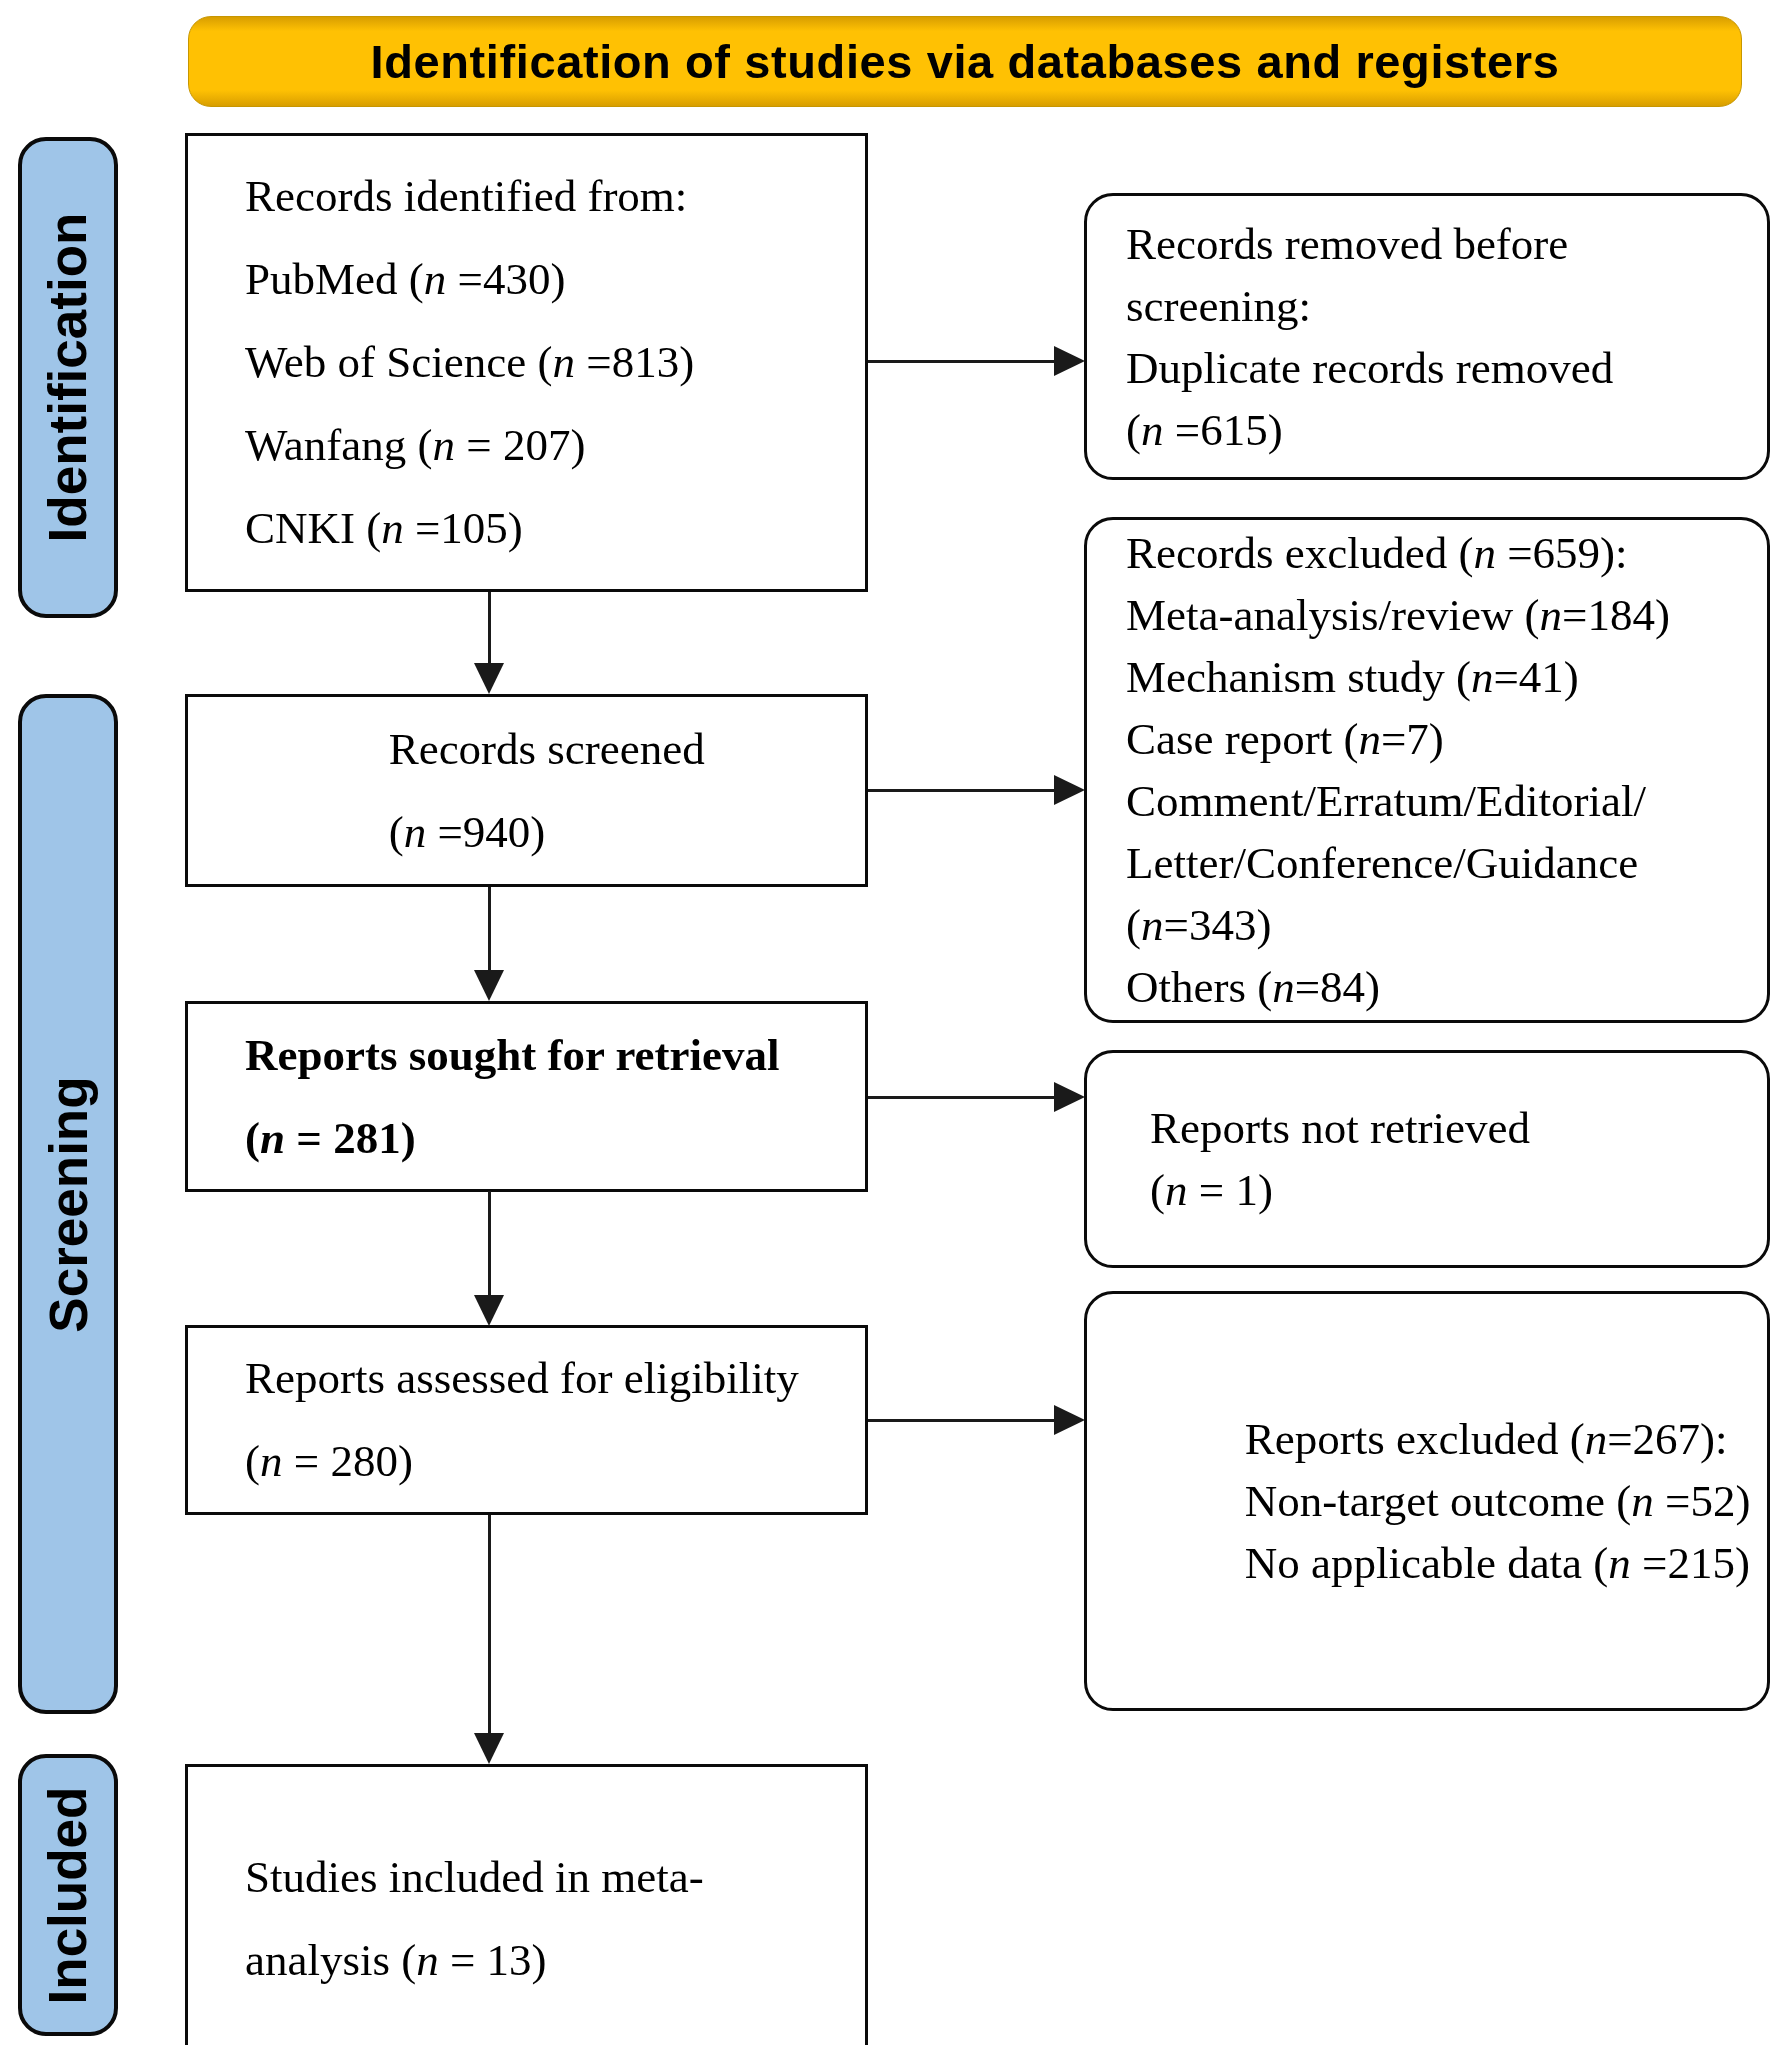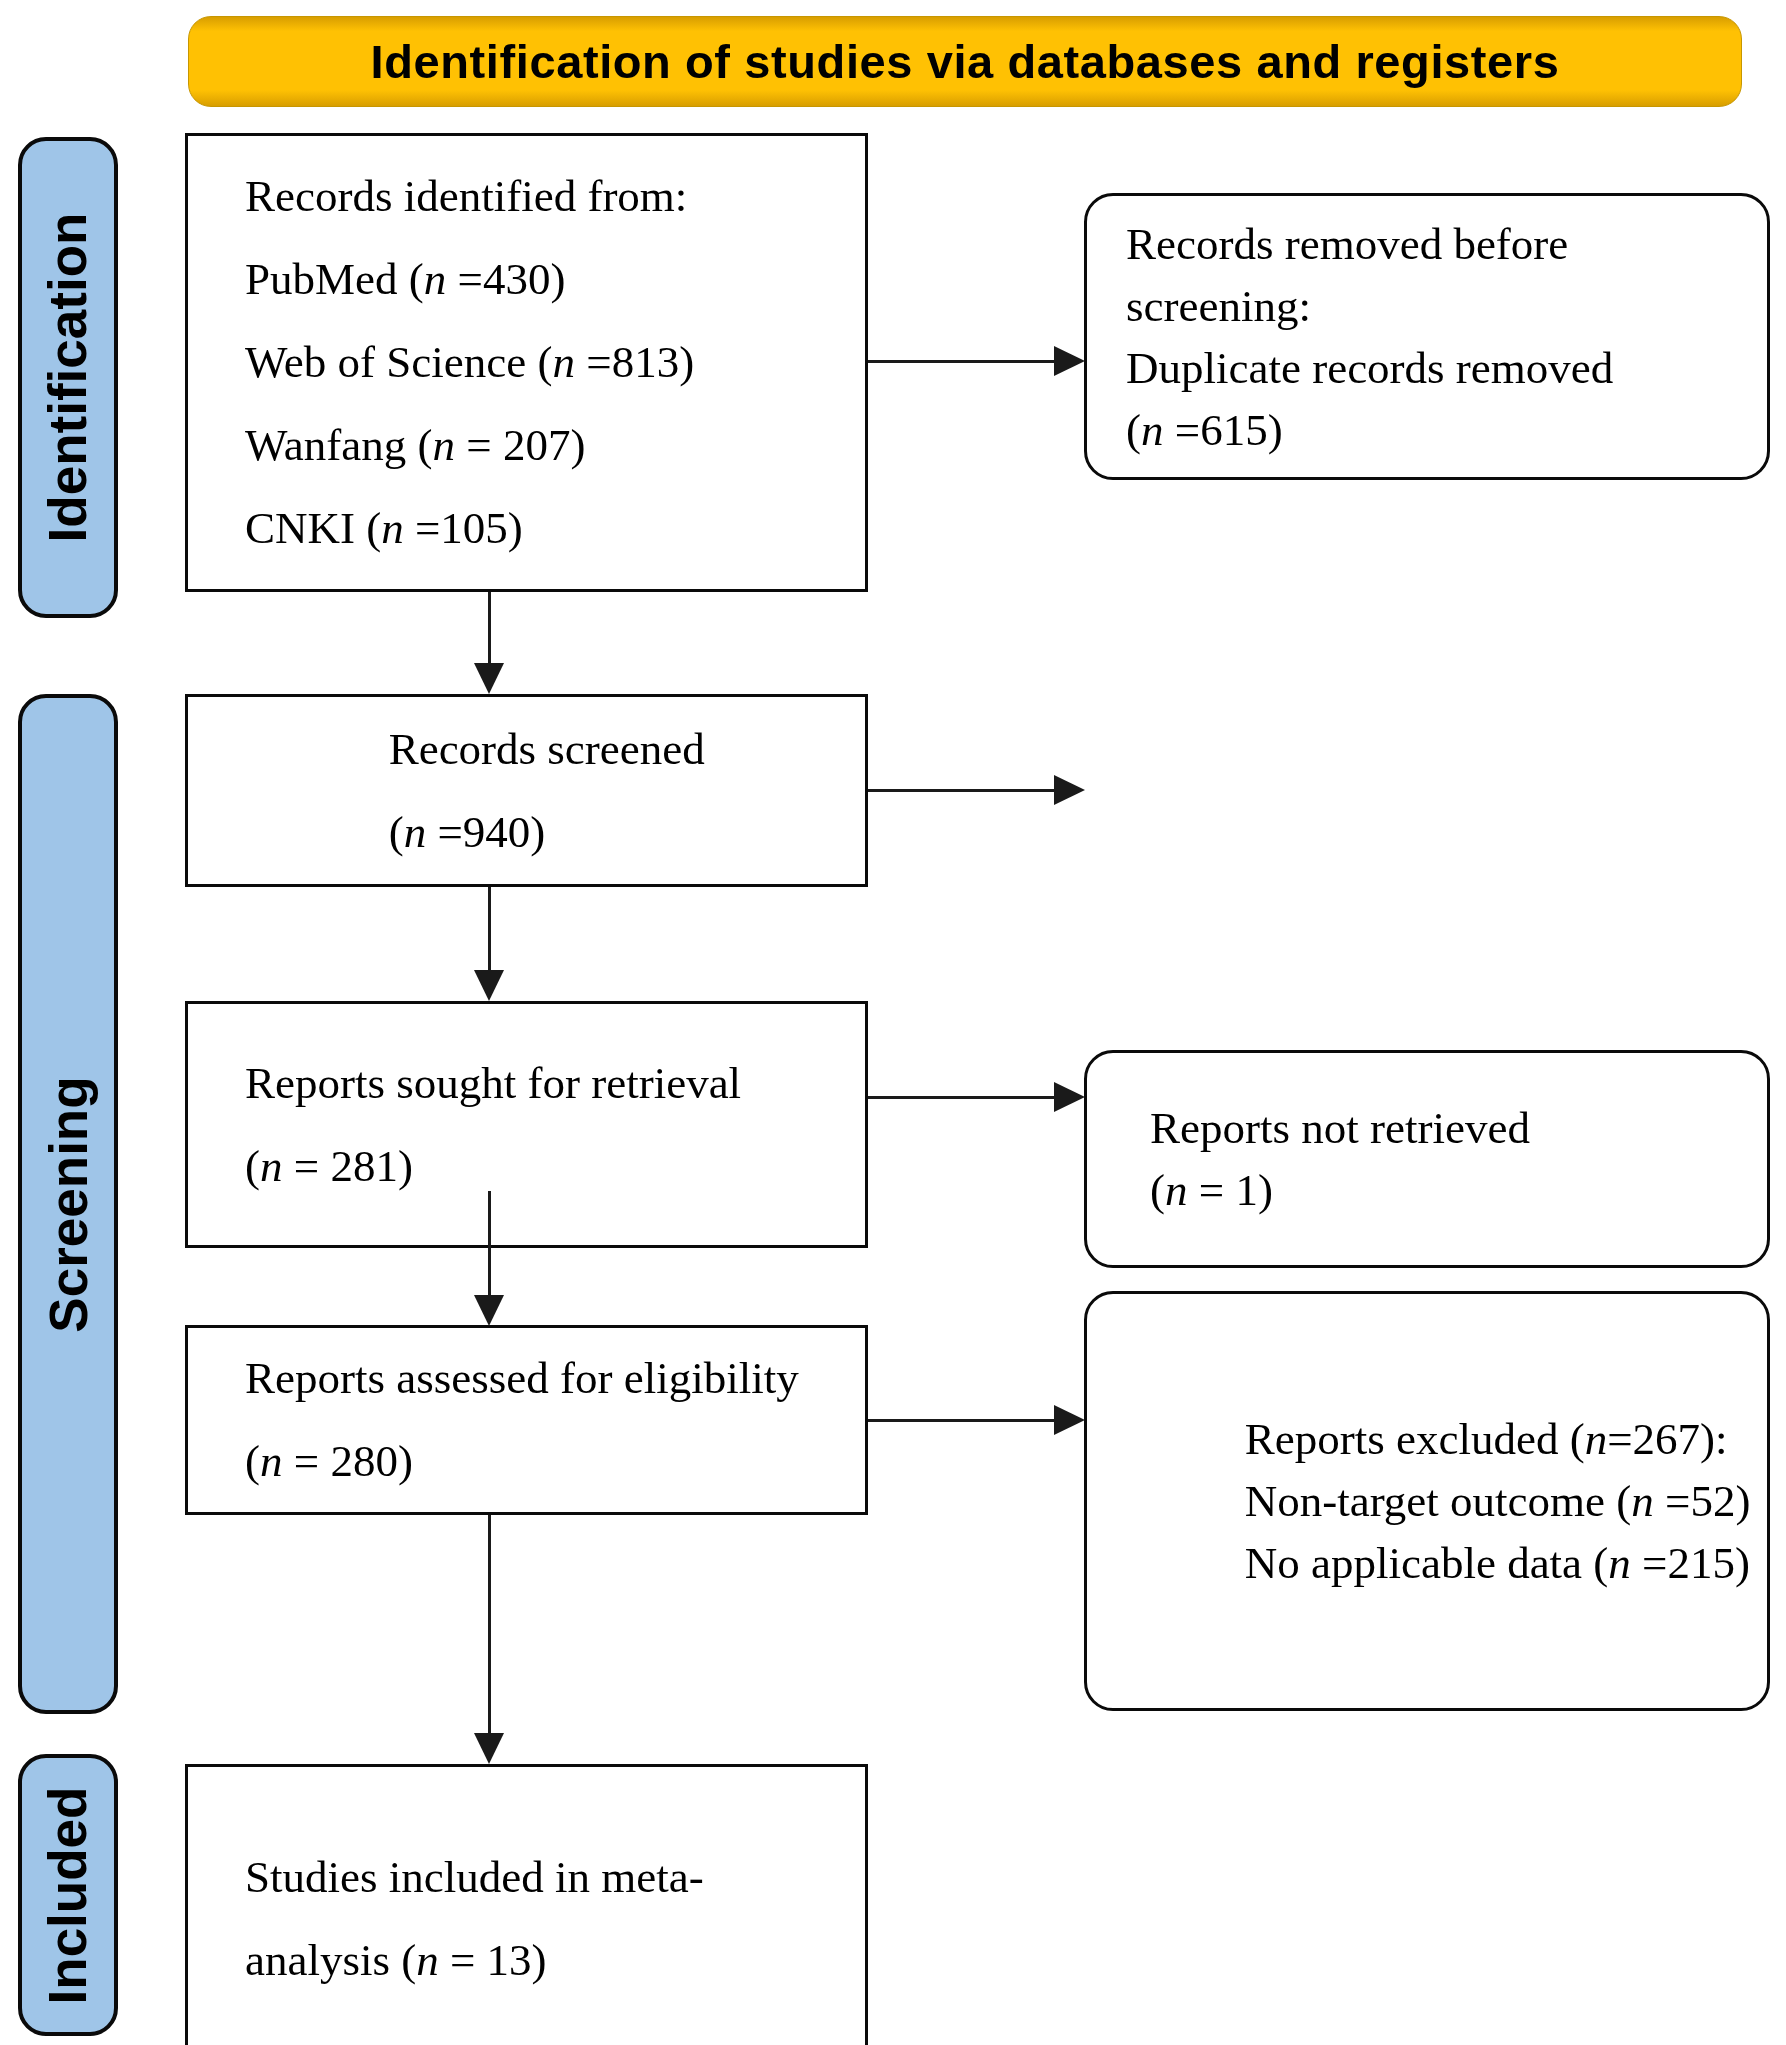--- a/index.html
+++ b/index.html
@@ -39,21 +39,21 @@
     border:3.3px solid #0a0a0a;display:flex;align-items:center;
   }
   .box-text{font-size:45px;}
   .box-text i{font-style:italic;}
   .left-box{left:185px;width:683px;}
   .left-box .box-text{padding:0 16.6px 0 32px;line-height:83px;margin-left:25px;}
   .right-box{left:1084px;width:686px;border-radius:29px;}
   .right-box .box-text{padding:0 16.6px 0 39px;line-height:62px;}
   #box-records-identified{top:133px;height:459px;}
   #box-records-screened{top:694px;height:193px;justify-content:center;}
-  #box-reports-sought{top:1001px;height:247px;}
+  #box-reports-sought{top:1001px;height:191px;font-weight:bold;}
   #box-reports-assessed{top:1325px;height:190px;}
   #box-studies-included{top:1764px;height:309px;}
   #box-records-removed{top:193px;height:287px;}
   #box-records-excluded{top:517px;height:506px;}
   #box-reports-not-retrieved{top:1050px;height:218px;padding-left:24px;}
   #box-reports-excluded{top:1291px;height:420px;justify-content:flex-end;}
   
   .vline{position:absolute;width:3.3px;background:#1a1a1a;left:488px;}
   .vhead{
     position:absolute;width:0;height:0;left:474px;
@@ -98,20 +98,23 @@
   <div class="box left-box" id="box-reports-assessed">
     <div class="box-text">Reports assessed for eligibility<br>(<i>n</i> = 280)</div>
   </div>
   <div class="box left-box" id="box-studies-included">
     <div class="box-text">Studies included in meta-<br>analysis (<i>n</i> = 13)</div>
   </div>
 
   <div class="box right-box" id="box-records-removed">
     <div class="box-text">Records removed before<br>screening:<br>Duplicate records removed<br>(<i>n</i> =615)</div>
   </div>
+  <div class="box right-box" id="box-records-excluded">
+    <div class="box-text">Records excluded (<i>n</i> =659):<br>Meta-analysis/review (<i>n</i>=184)<br>Mechanism study (<i>n</i>=41)<br>Case report (<i>n</i>=7)<br>Comment/Erratum/Editorial/<br>Letter/Conference/Guidance<br>(<i>n</i>=343)<br>Others (<i>n</i>=84)</div>
+  </div>
   <div class="box right-box" id="box-reports-not-retrieved">
     <div class="box-text">Reports not retrieved<br>(<i>n</i> = 1)</div>
   </div>
   <div class="box right-box" id="box-reports-excluded">
     <div class="box-text">Reports excluded (<i>n</i>=267):<br>Non-target outcome (<i>n</i> =52)<br>No applicable data (<i>n</i> =215)</div>
   </div>
 
   <div>
     <div class="vline" style="top:592px;height:75px;"></div>
     <div class="vhead" style="top:663px;"></div>

